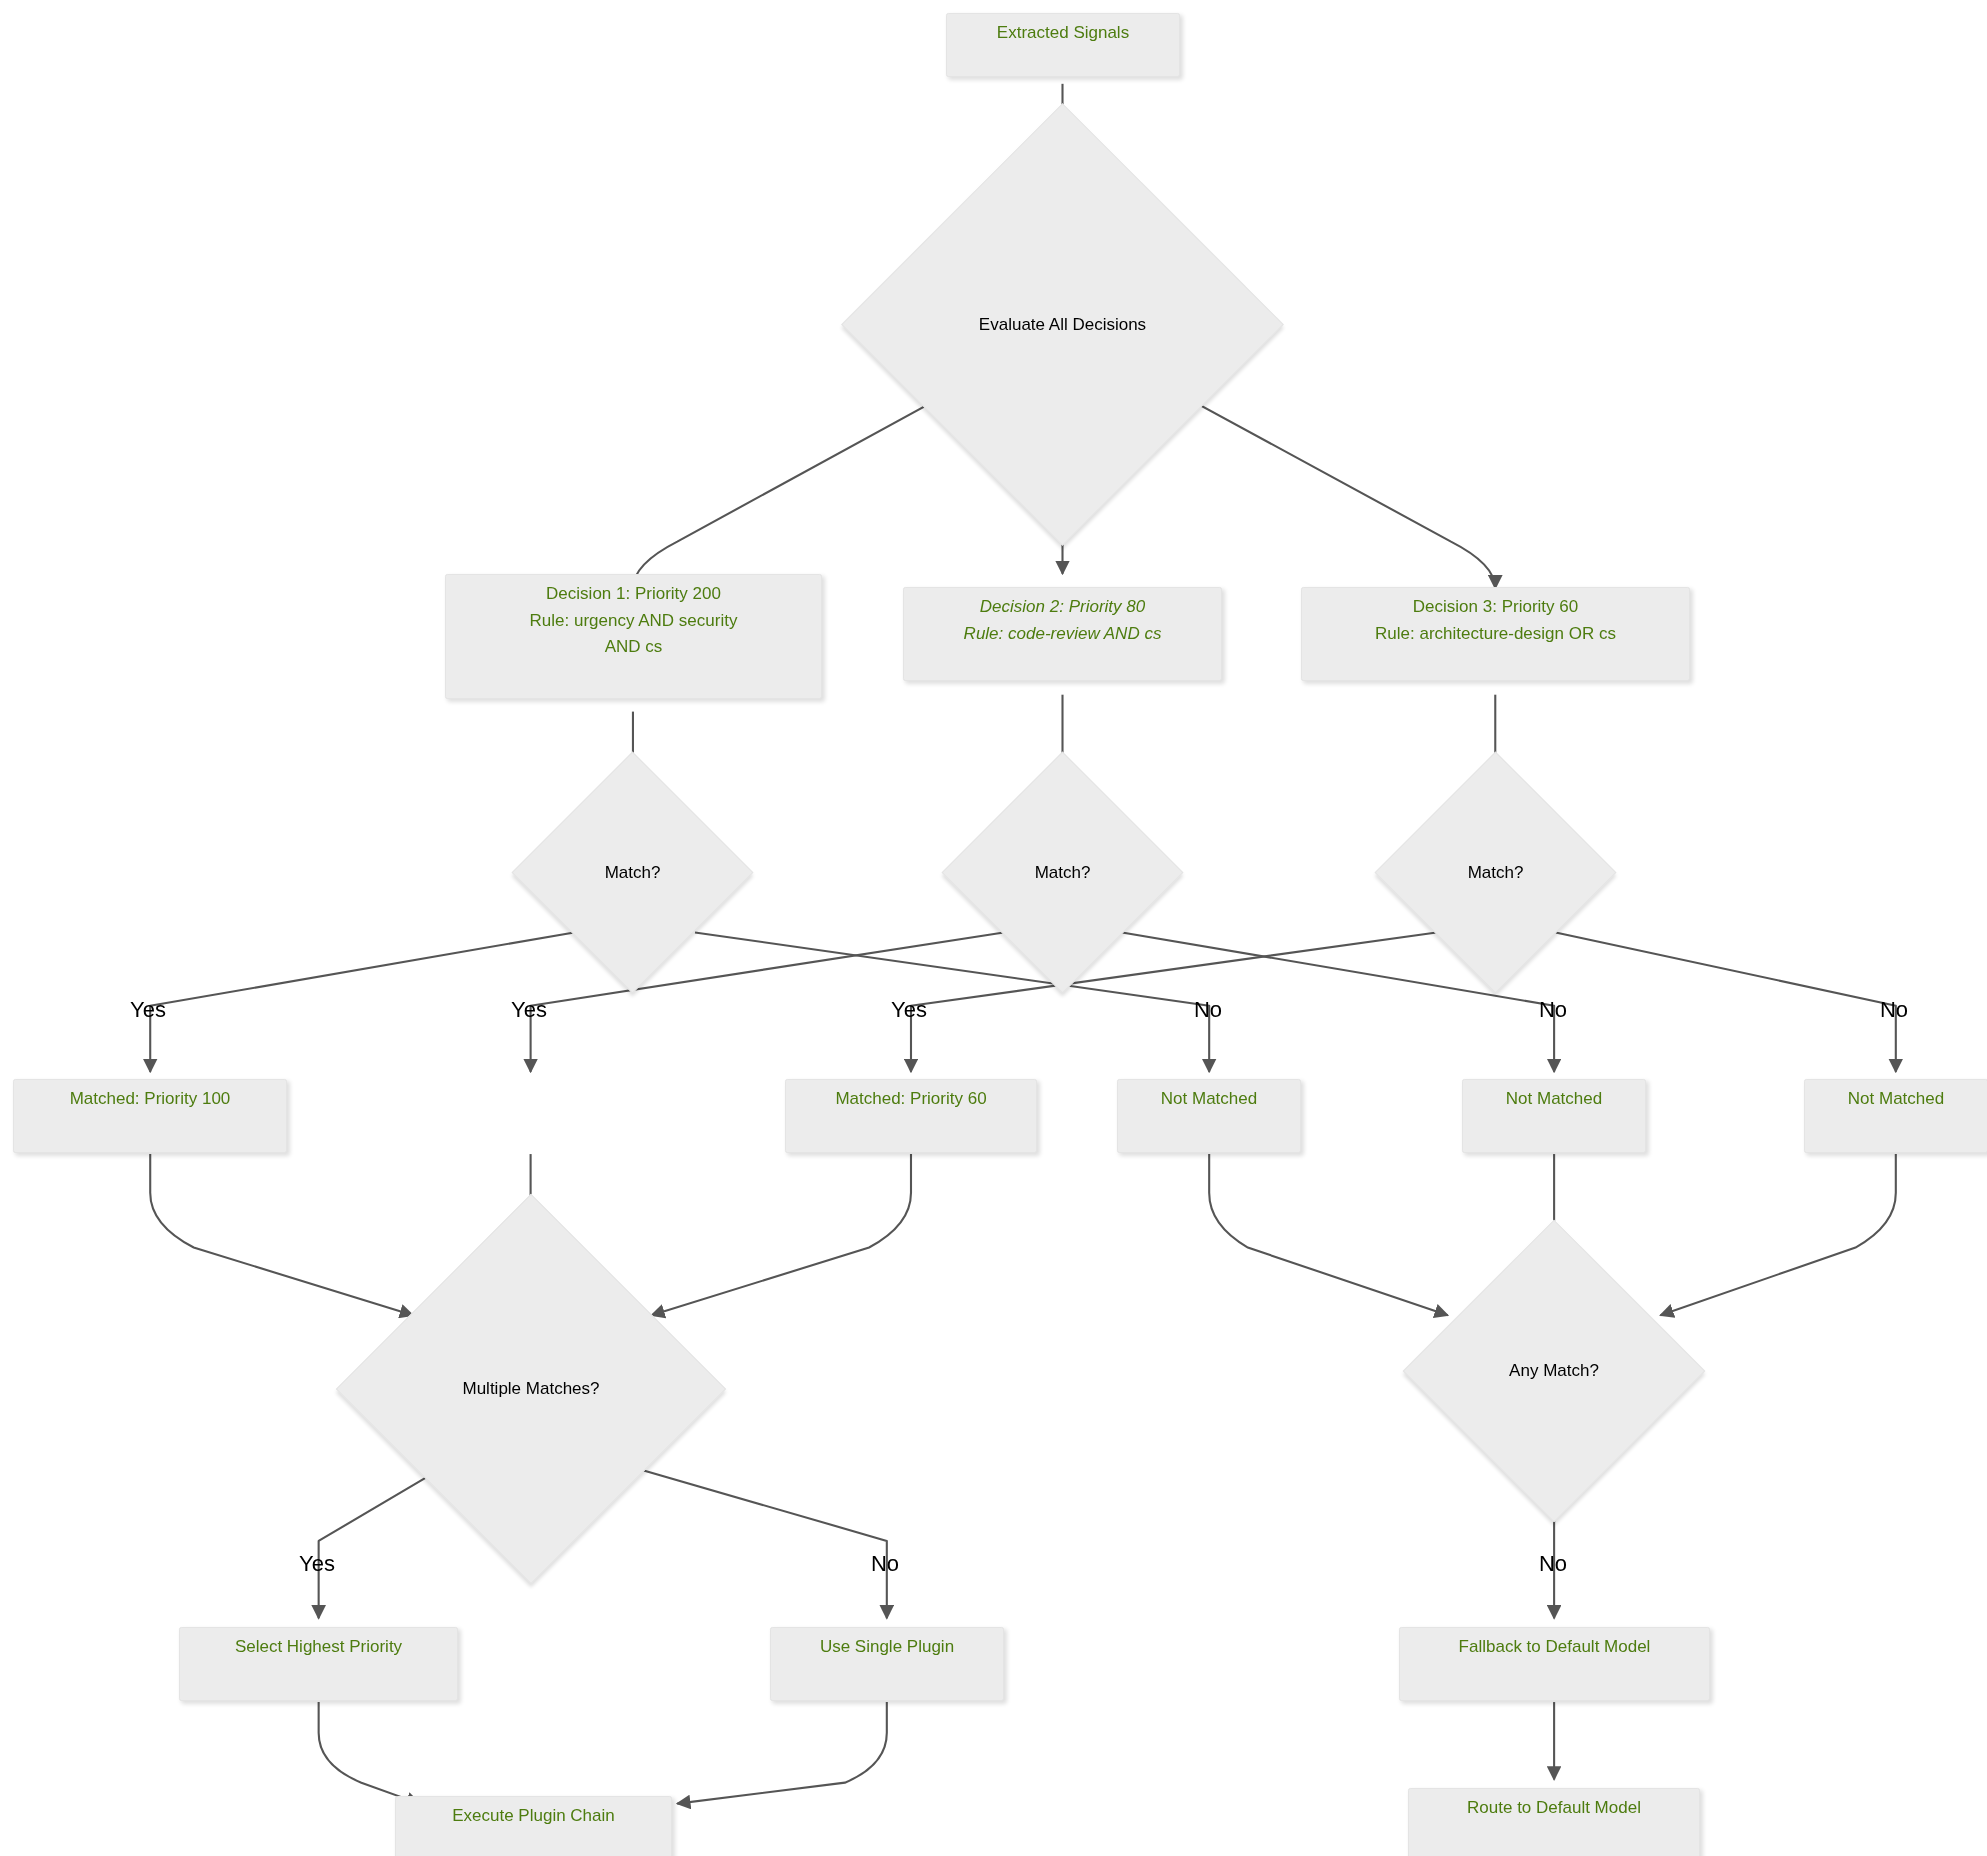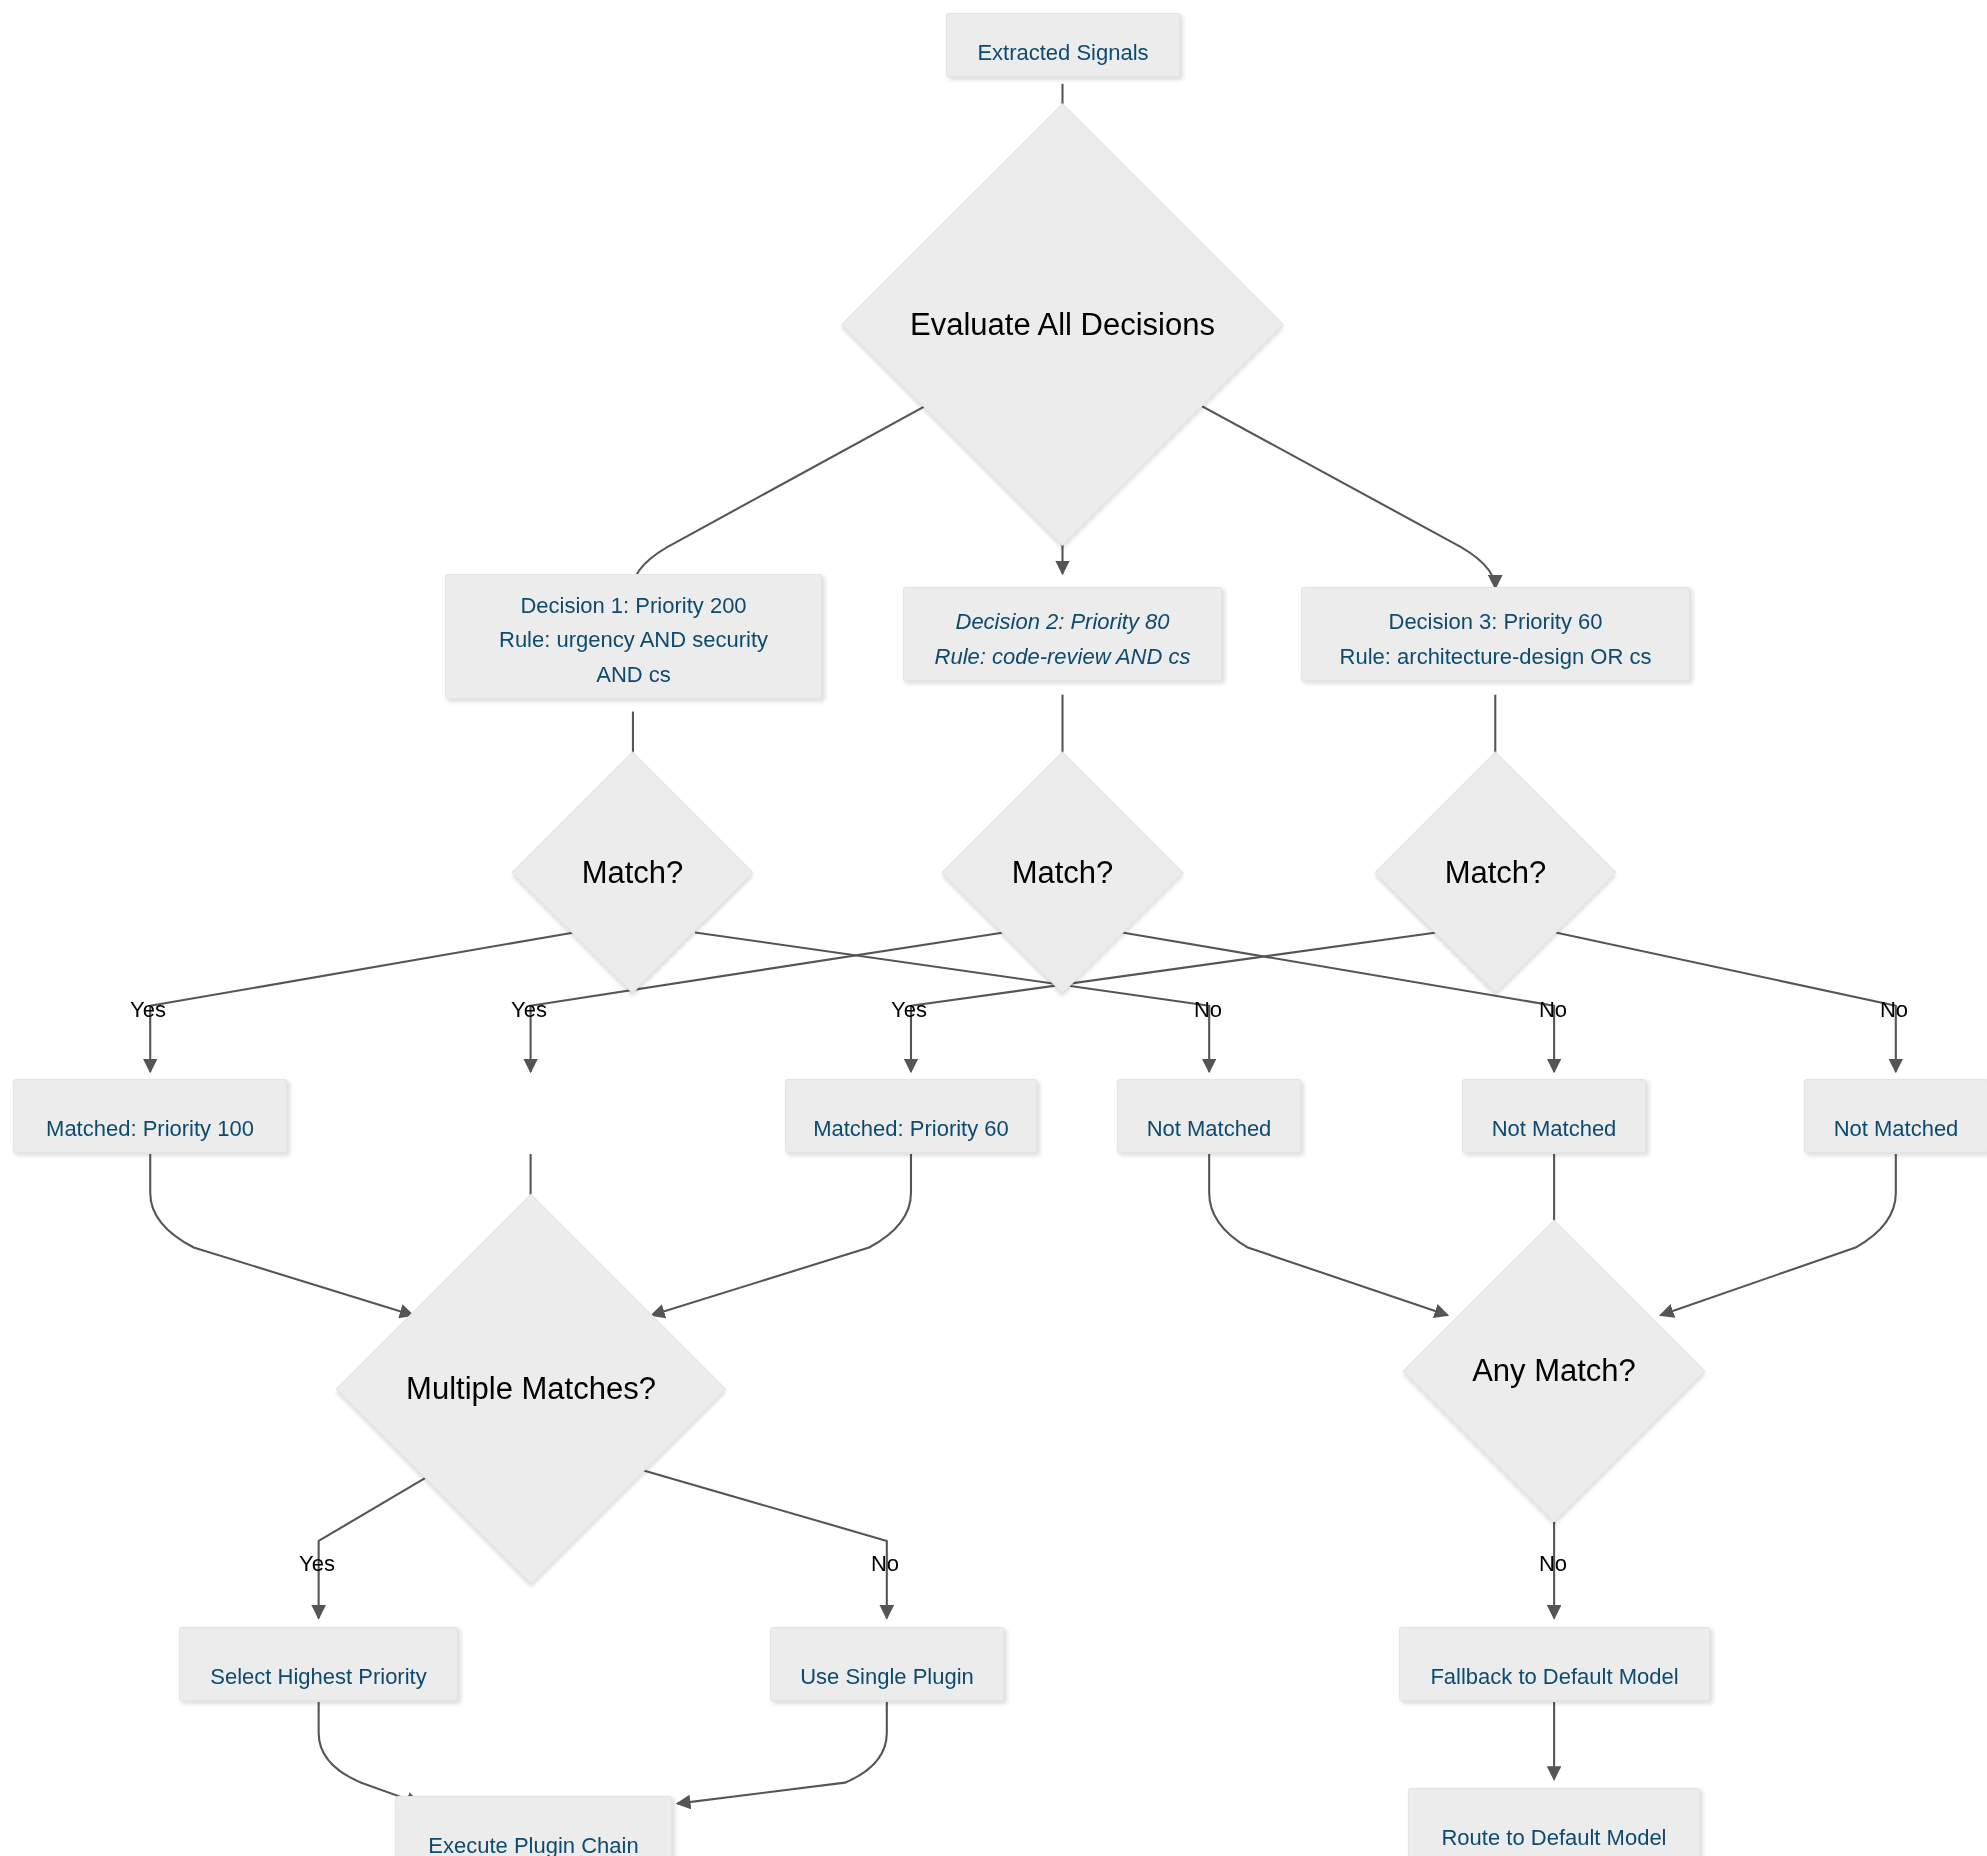--- a/index.html
+++ b/index.html
@@ -24,25 +24,25 @@
     left: 0;
     top: 0;
     width: 1988px;
     height: 1856px;
     pointer-events: none;
   }
   .node {
     position: absolute;
     box-sizing: border-box;
     display: flex;
-    align-items: flex-end;
+    align-items: flex-start;
     justify-content: center;
     text-align: center;
-    color: #0c4a6e;
-    font-size: 22px;
+    color: #4d7c0f;
+    font-size: 17px;
     line-height: 1.55;
   }
   .node-rect {
     background: #ececec;
     border: 1.3px solid #e4e4e4;
     border-radius: 2.4px;
     box-shadow: 2.4px 2.4px 4px rgba(0,0,0,0.13);
     padding: 6.4px 13px;
   }
   .node-diamond-wrap {
@@ -58,21 +58,21 @@
     height: 100%;
     background: #ececec;
     border: 1.3px solid #e4e4e4;
     transform: rotate(45deg);
     box-shadow: 2.4px 2.4px 4px rgba(0,0,0,0.13);
     box-sizing: border-box;
   }
   .diamond-label {
     position: relative;
     z-index: 2;
-    font-size: 31px;
+    font-size: 17px;
     color: #000000;
     white-space: nowrap;
     text-align: center;
   }
   .edge-label {
     position: absolute;
     font-size: 22px;
     color: #000000;
     background: transparent;
     white-space: nowrap;

